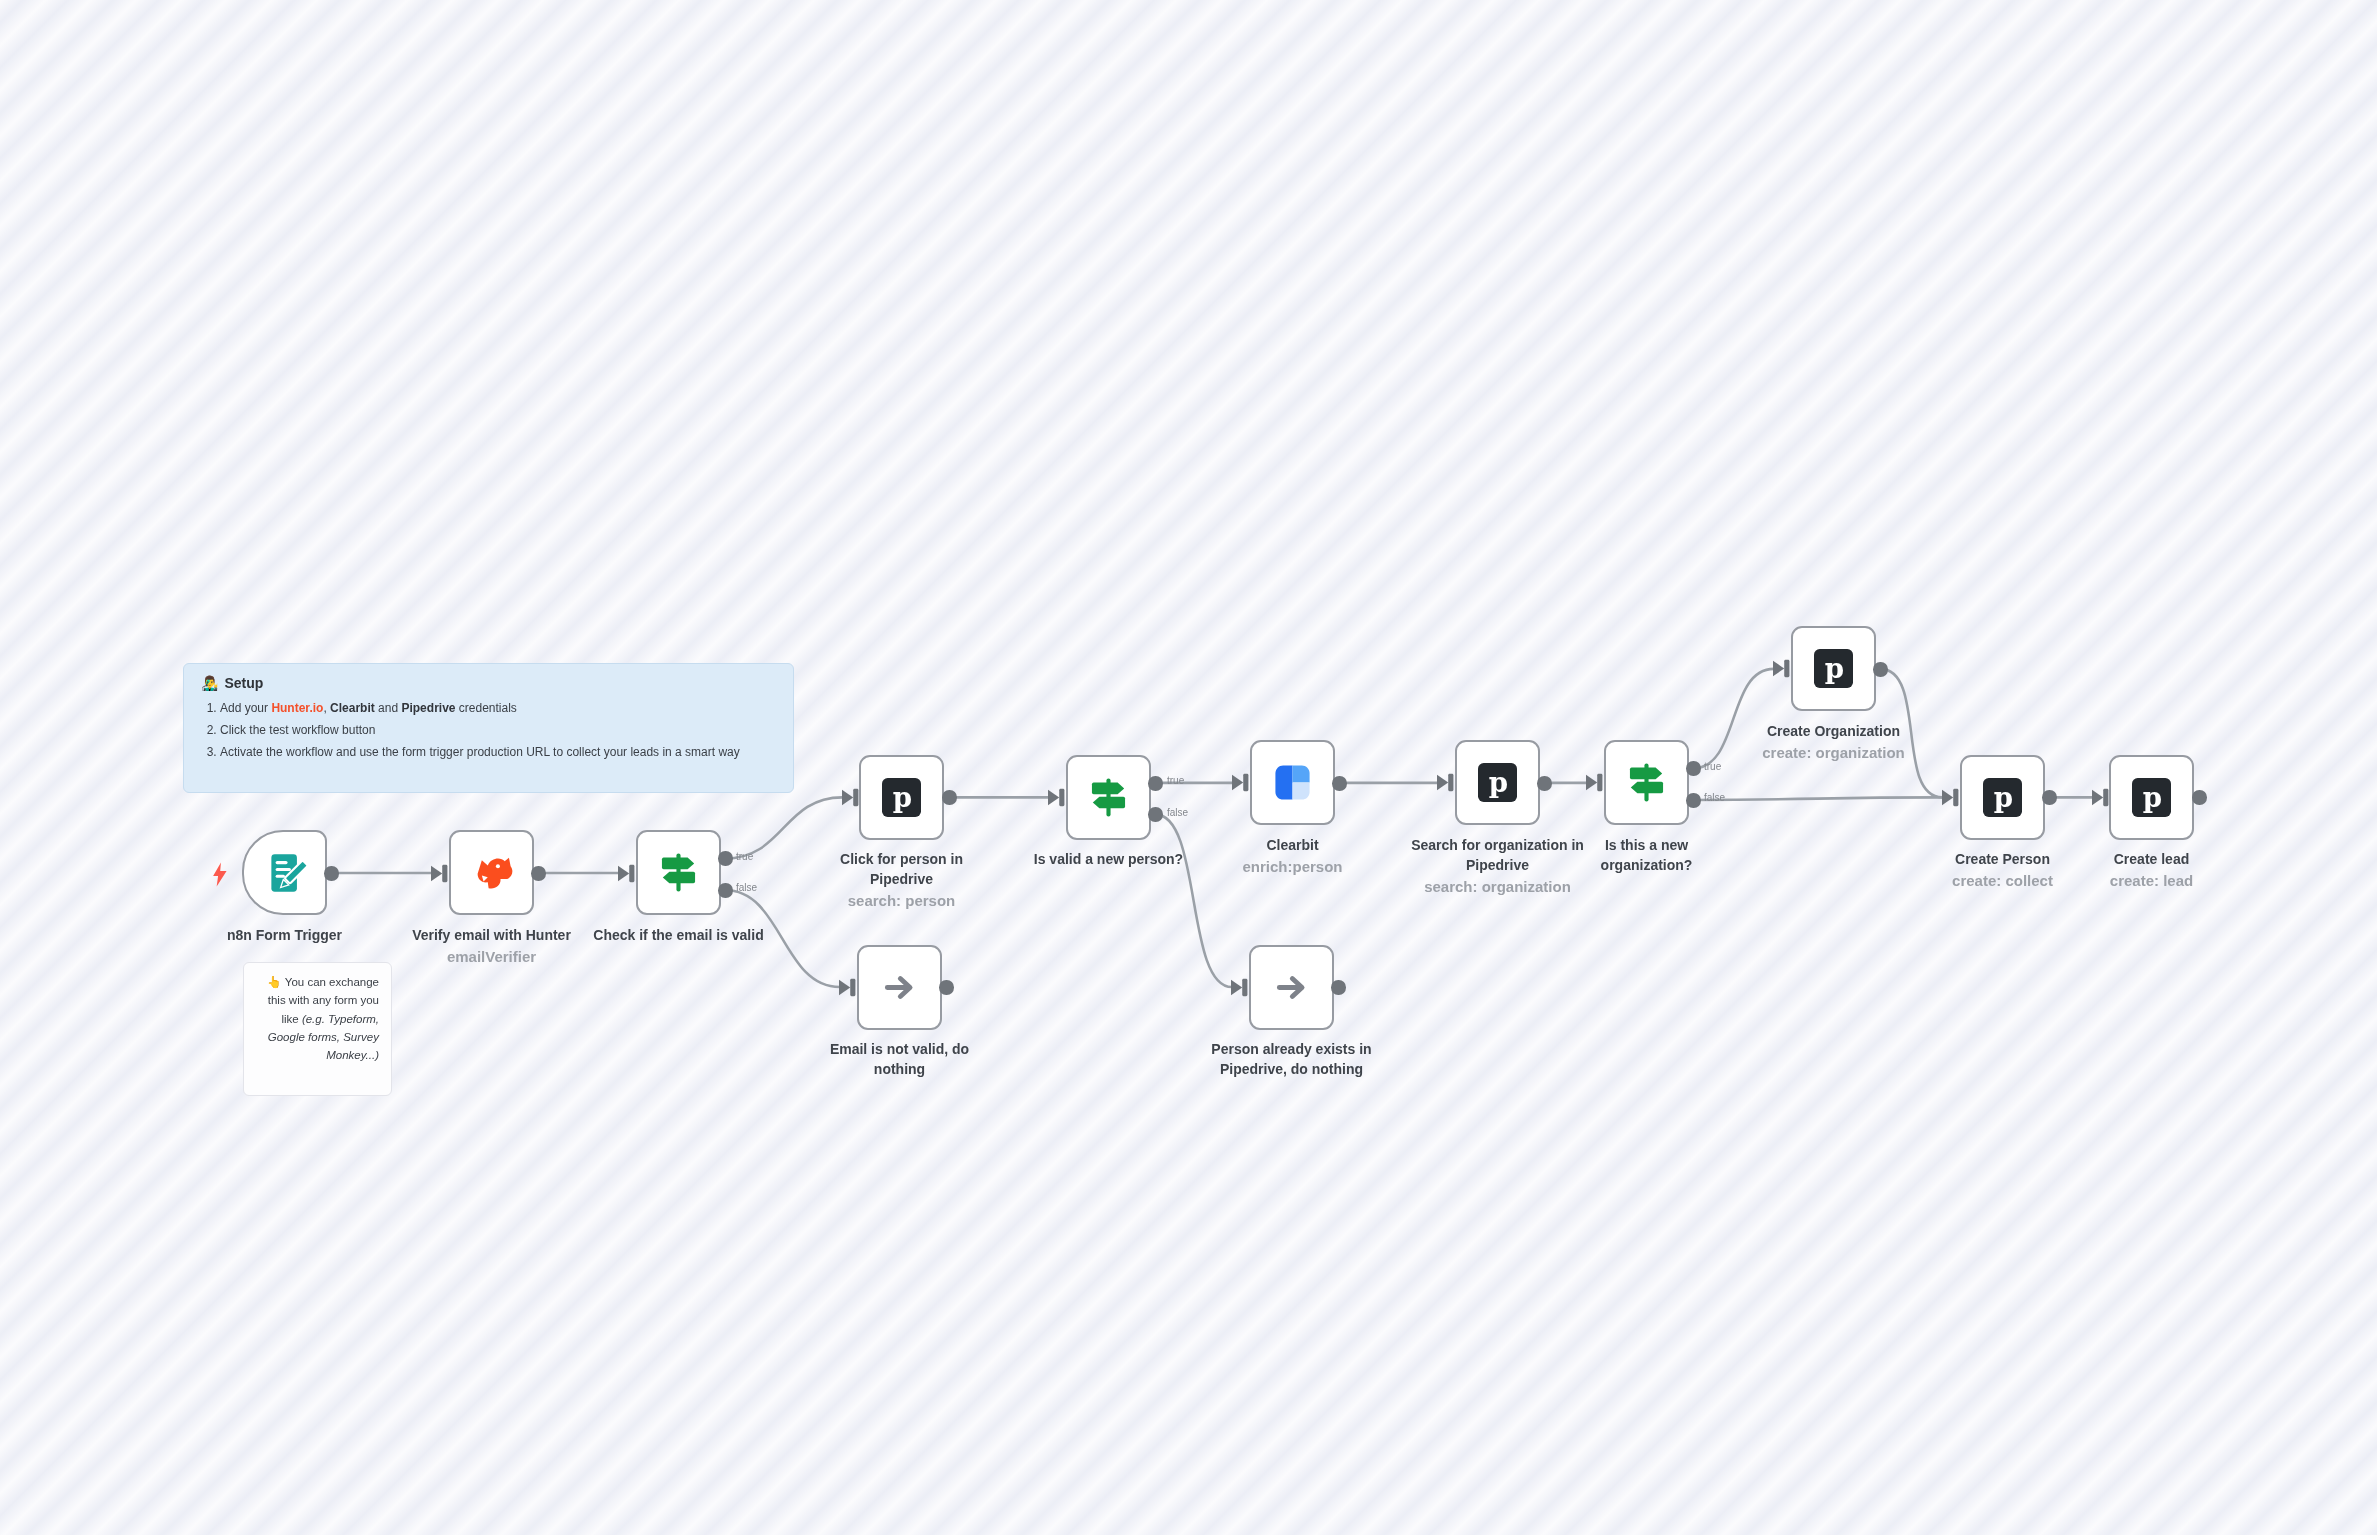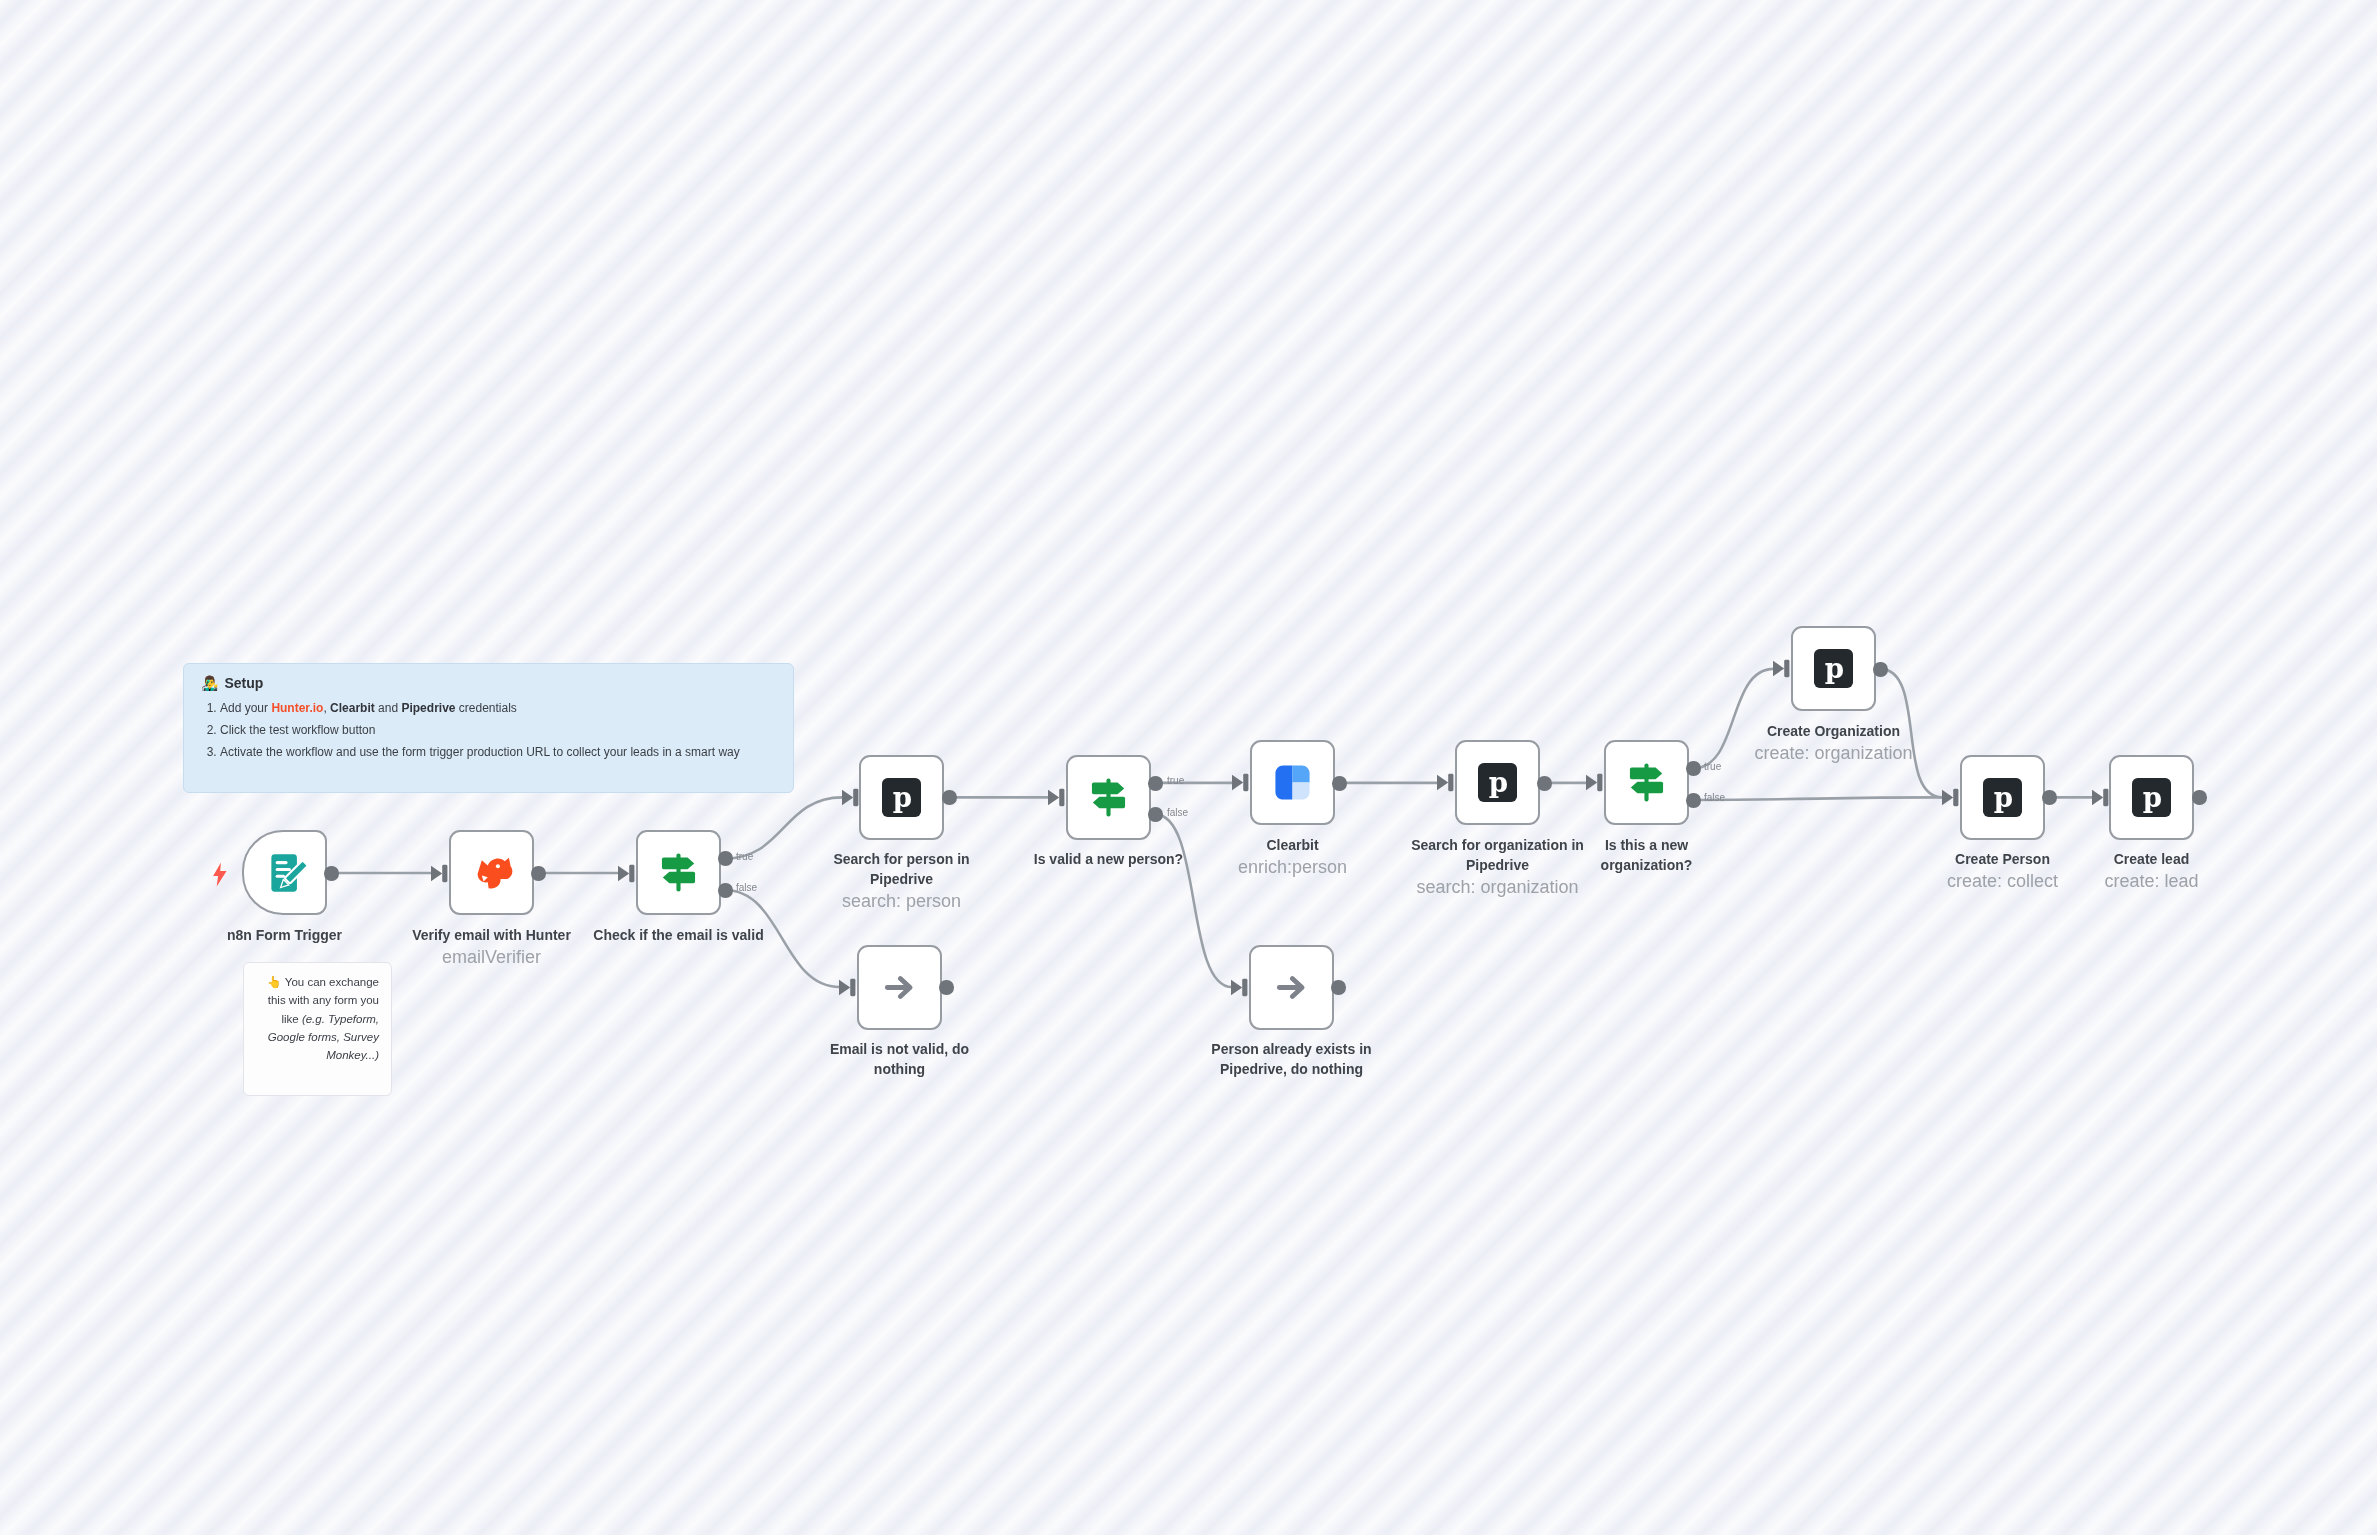--- a/index.html
+++ b/index.html
@@ -17,21 +17,21 @@
   #nodes{position:absolute;left:0;top:0;z-index:2;}
   .node{
     position:absolute;width:85px;height:85px;background:#ffffff;
     border:2.1px solid #979ba2;border-radius:11px;box-sizing:border-box;
     display:flex;align-items:center;justify-content:center;
   }
   .node.trigger{border-radius:41px 11px 11px 41px;}
   .node .icon{display:flex;align-items:center;justify-content:center;}
   .caption{position:absolute;width:289px;text-align:center;z-index:2;}
   .caption .lbl{font-size:14px;line-height:19.6px;font-weight:600;color:#3f444b;}
-  .caption .sub{font-size:18px;line-height:16px;font-weight:400;color:#9da1a8;margin-top:3.4px;}
+  .caption .sub{font-size:15px;line-height:16px;font-weight:700;color:#9da1a8;margin-top:3.4px;}
   .port-out{position:absolute;width:14.5px;height:14.5px;border-radius:50%;background:#6f747a;z-index:3;}
   .port-in{position:absolute;z-index:3;line-height:0;}
   .port-label{position:absolute;font-size:10px;color:#83878d;z-index:3;}
   .note{position:absolute;box-sizing:border-box;border-radius:6px;z-index:2;}
   .note-blue{
     left:183px;top:663px;width:611px;height:130px;
     background:#dcebf8;border:0.9px solid #c6dcef;padding:11px 17px 8.5px 17px;
   }
   .note-white{
     left:243px;top:962px;width:149px;height:134px;
@@ -129,21 +129,21 @@
       <div class="port-label" style="left: 736px; top: 882px;">false</div>
       <div class="node" style="left: 859px; top: 755px;">
         <span class="icon">
           <svg width="39" height="39" viewBox="0 0 48 48">
      <rect width="48" height="48" rx="7" fill="#24292e"></rect>
      <text x="25" y="36" font-family="DejaVu Serif, Liberation Serif, serif" font-size="34" font-weight="bold" fill="#ffffff" text-anchor="middle">p</text>
           </svg>
         </span>
       </div>
       <div class="caption" style="left: 757px; top: 850px;">
-        <div class="lbl">Search for person in</div>
+        <div class="lbl">Click for person in</div>
         <div class="lbl">Pipedrive</div>
         <div class="sub">search: person</div>
       </div>
       <div class="port-in" style="left: 842px; top: 788px;"><svg width="19" height="19" viewBox="0 0 22 22">
           <polygon points="0,2 13,11 0,20" fill="#6f747a"></polygon>
           <rect x="13" y="1" width="6" height="20" rx="1.5" fill="#6f747a"></rect>
         </svg></div>
       <div class="port-out" style="left: 942px; top: 790px;"></div>
       <div class="node" style="left: 857px; top: 945px;">
         <span class="icon">

